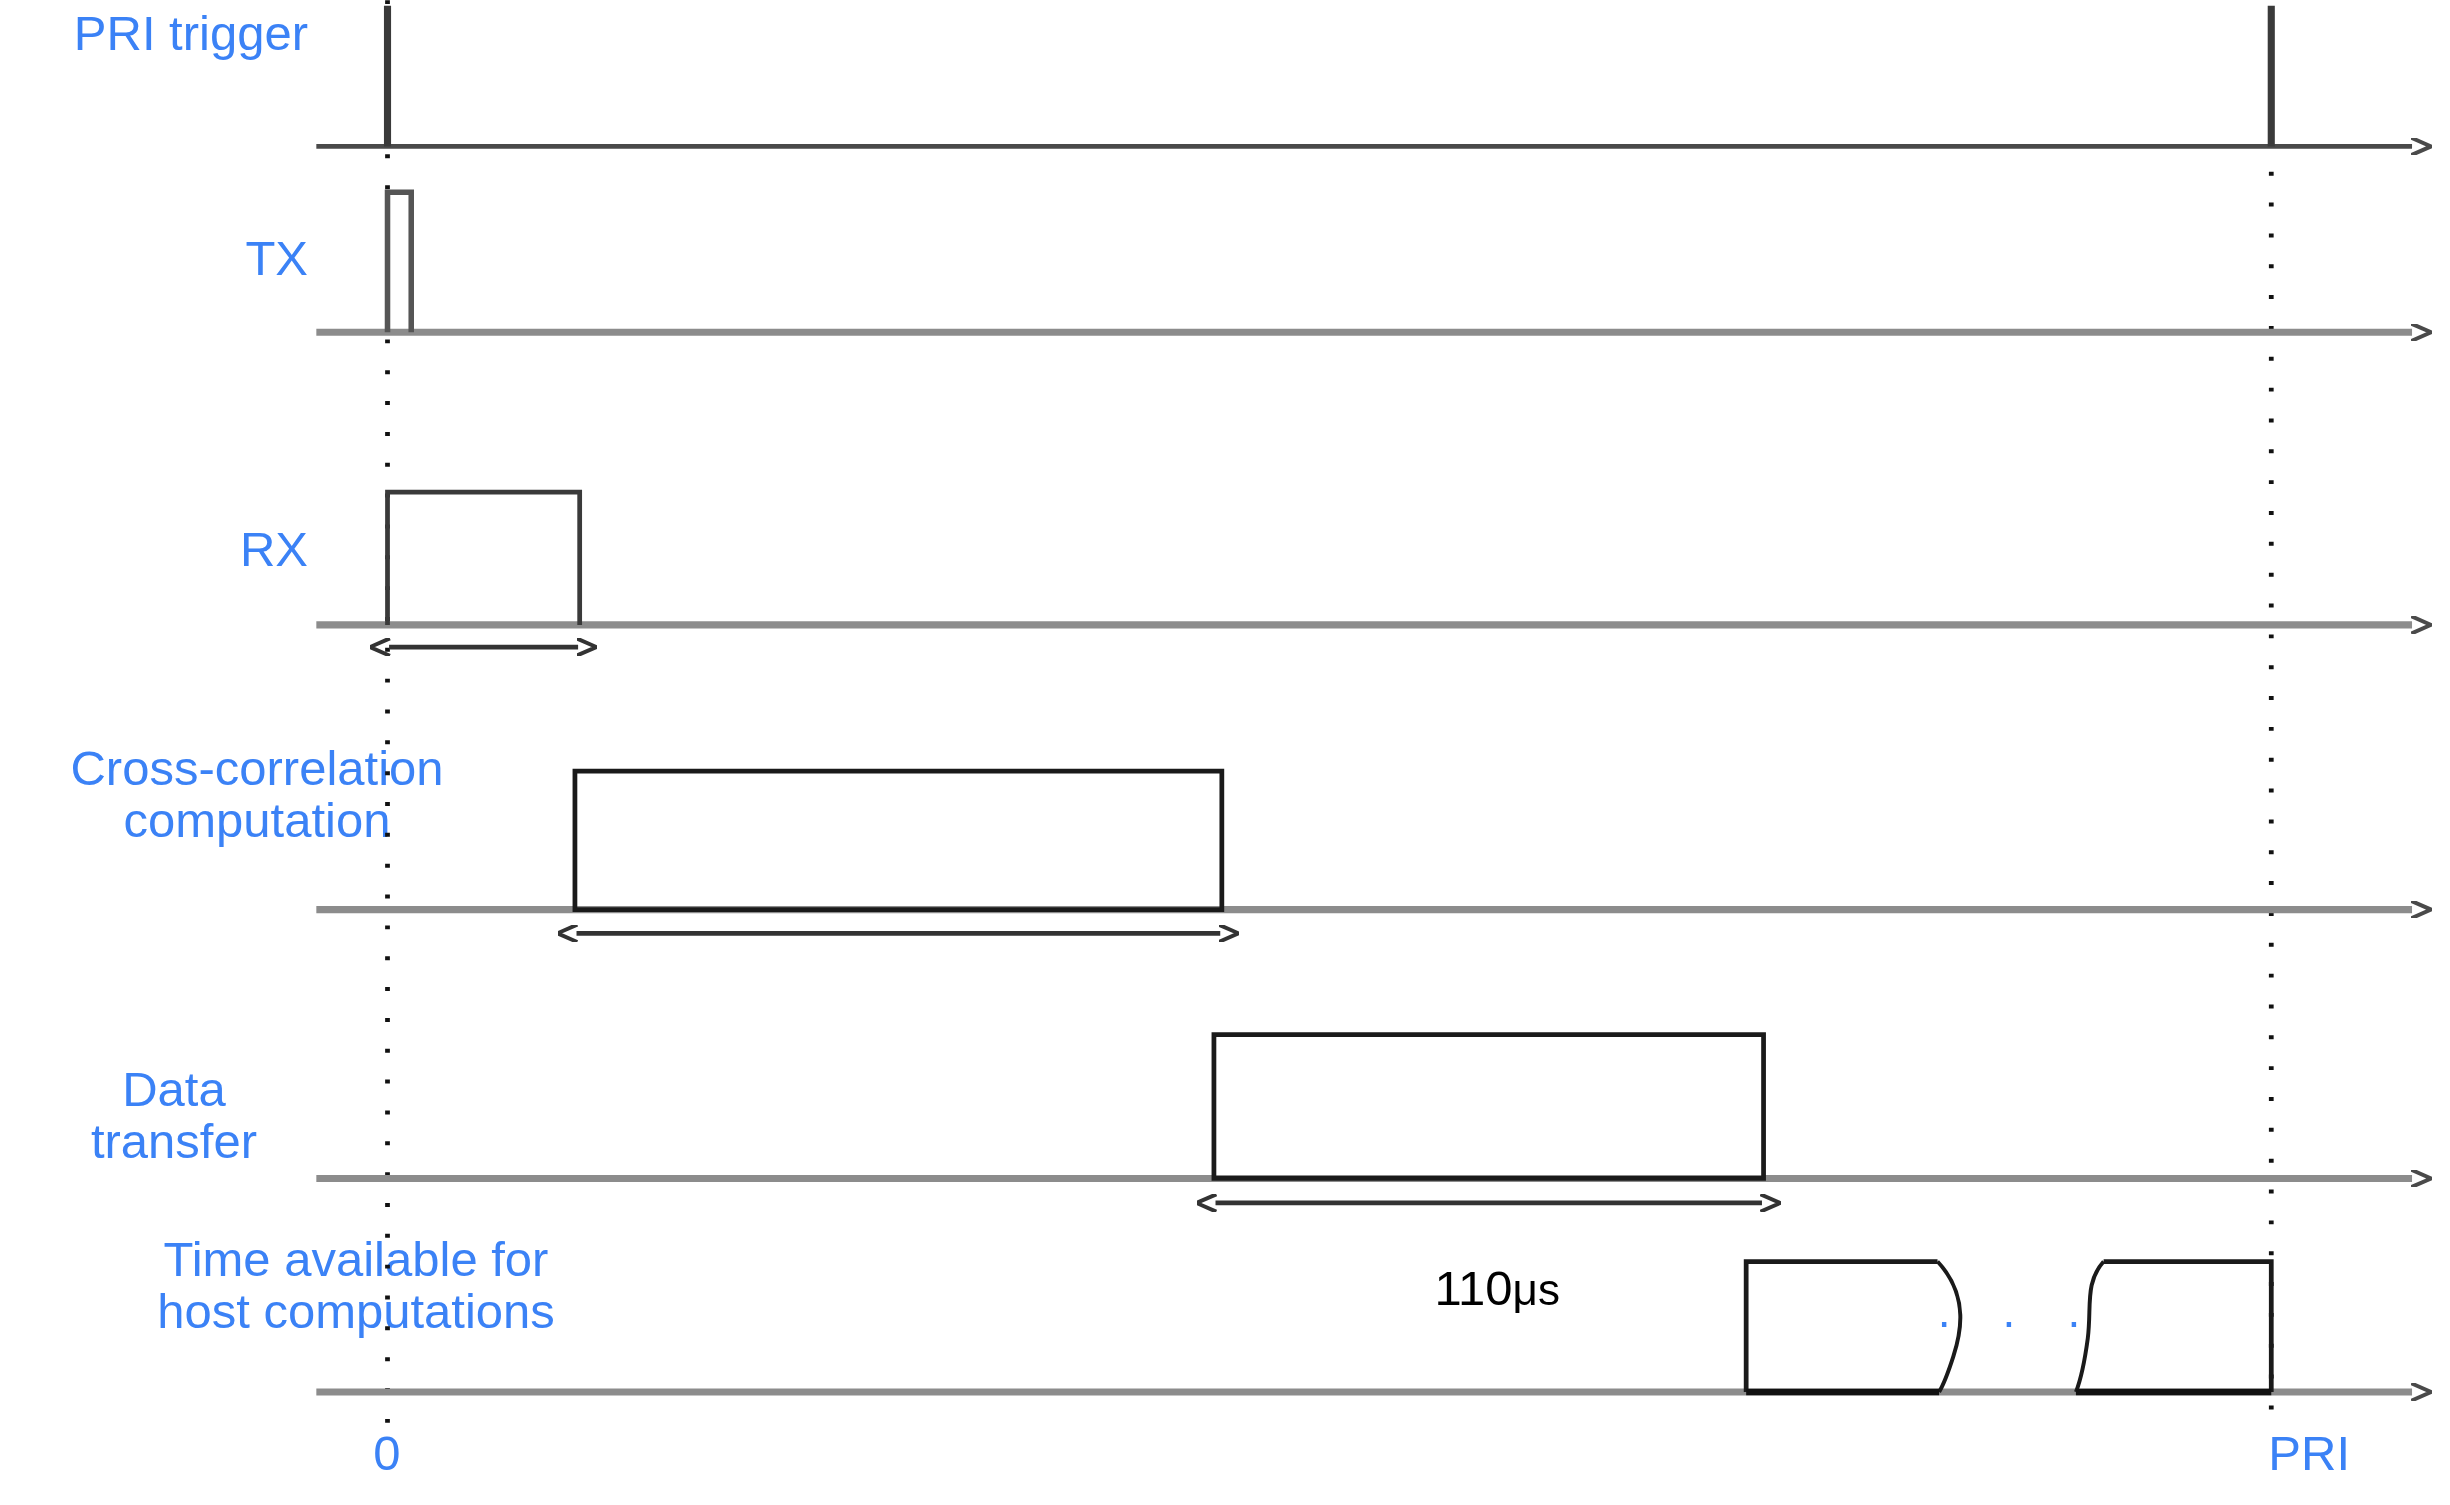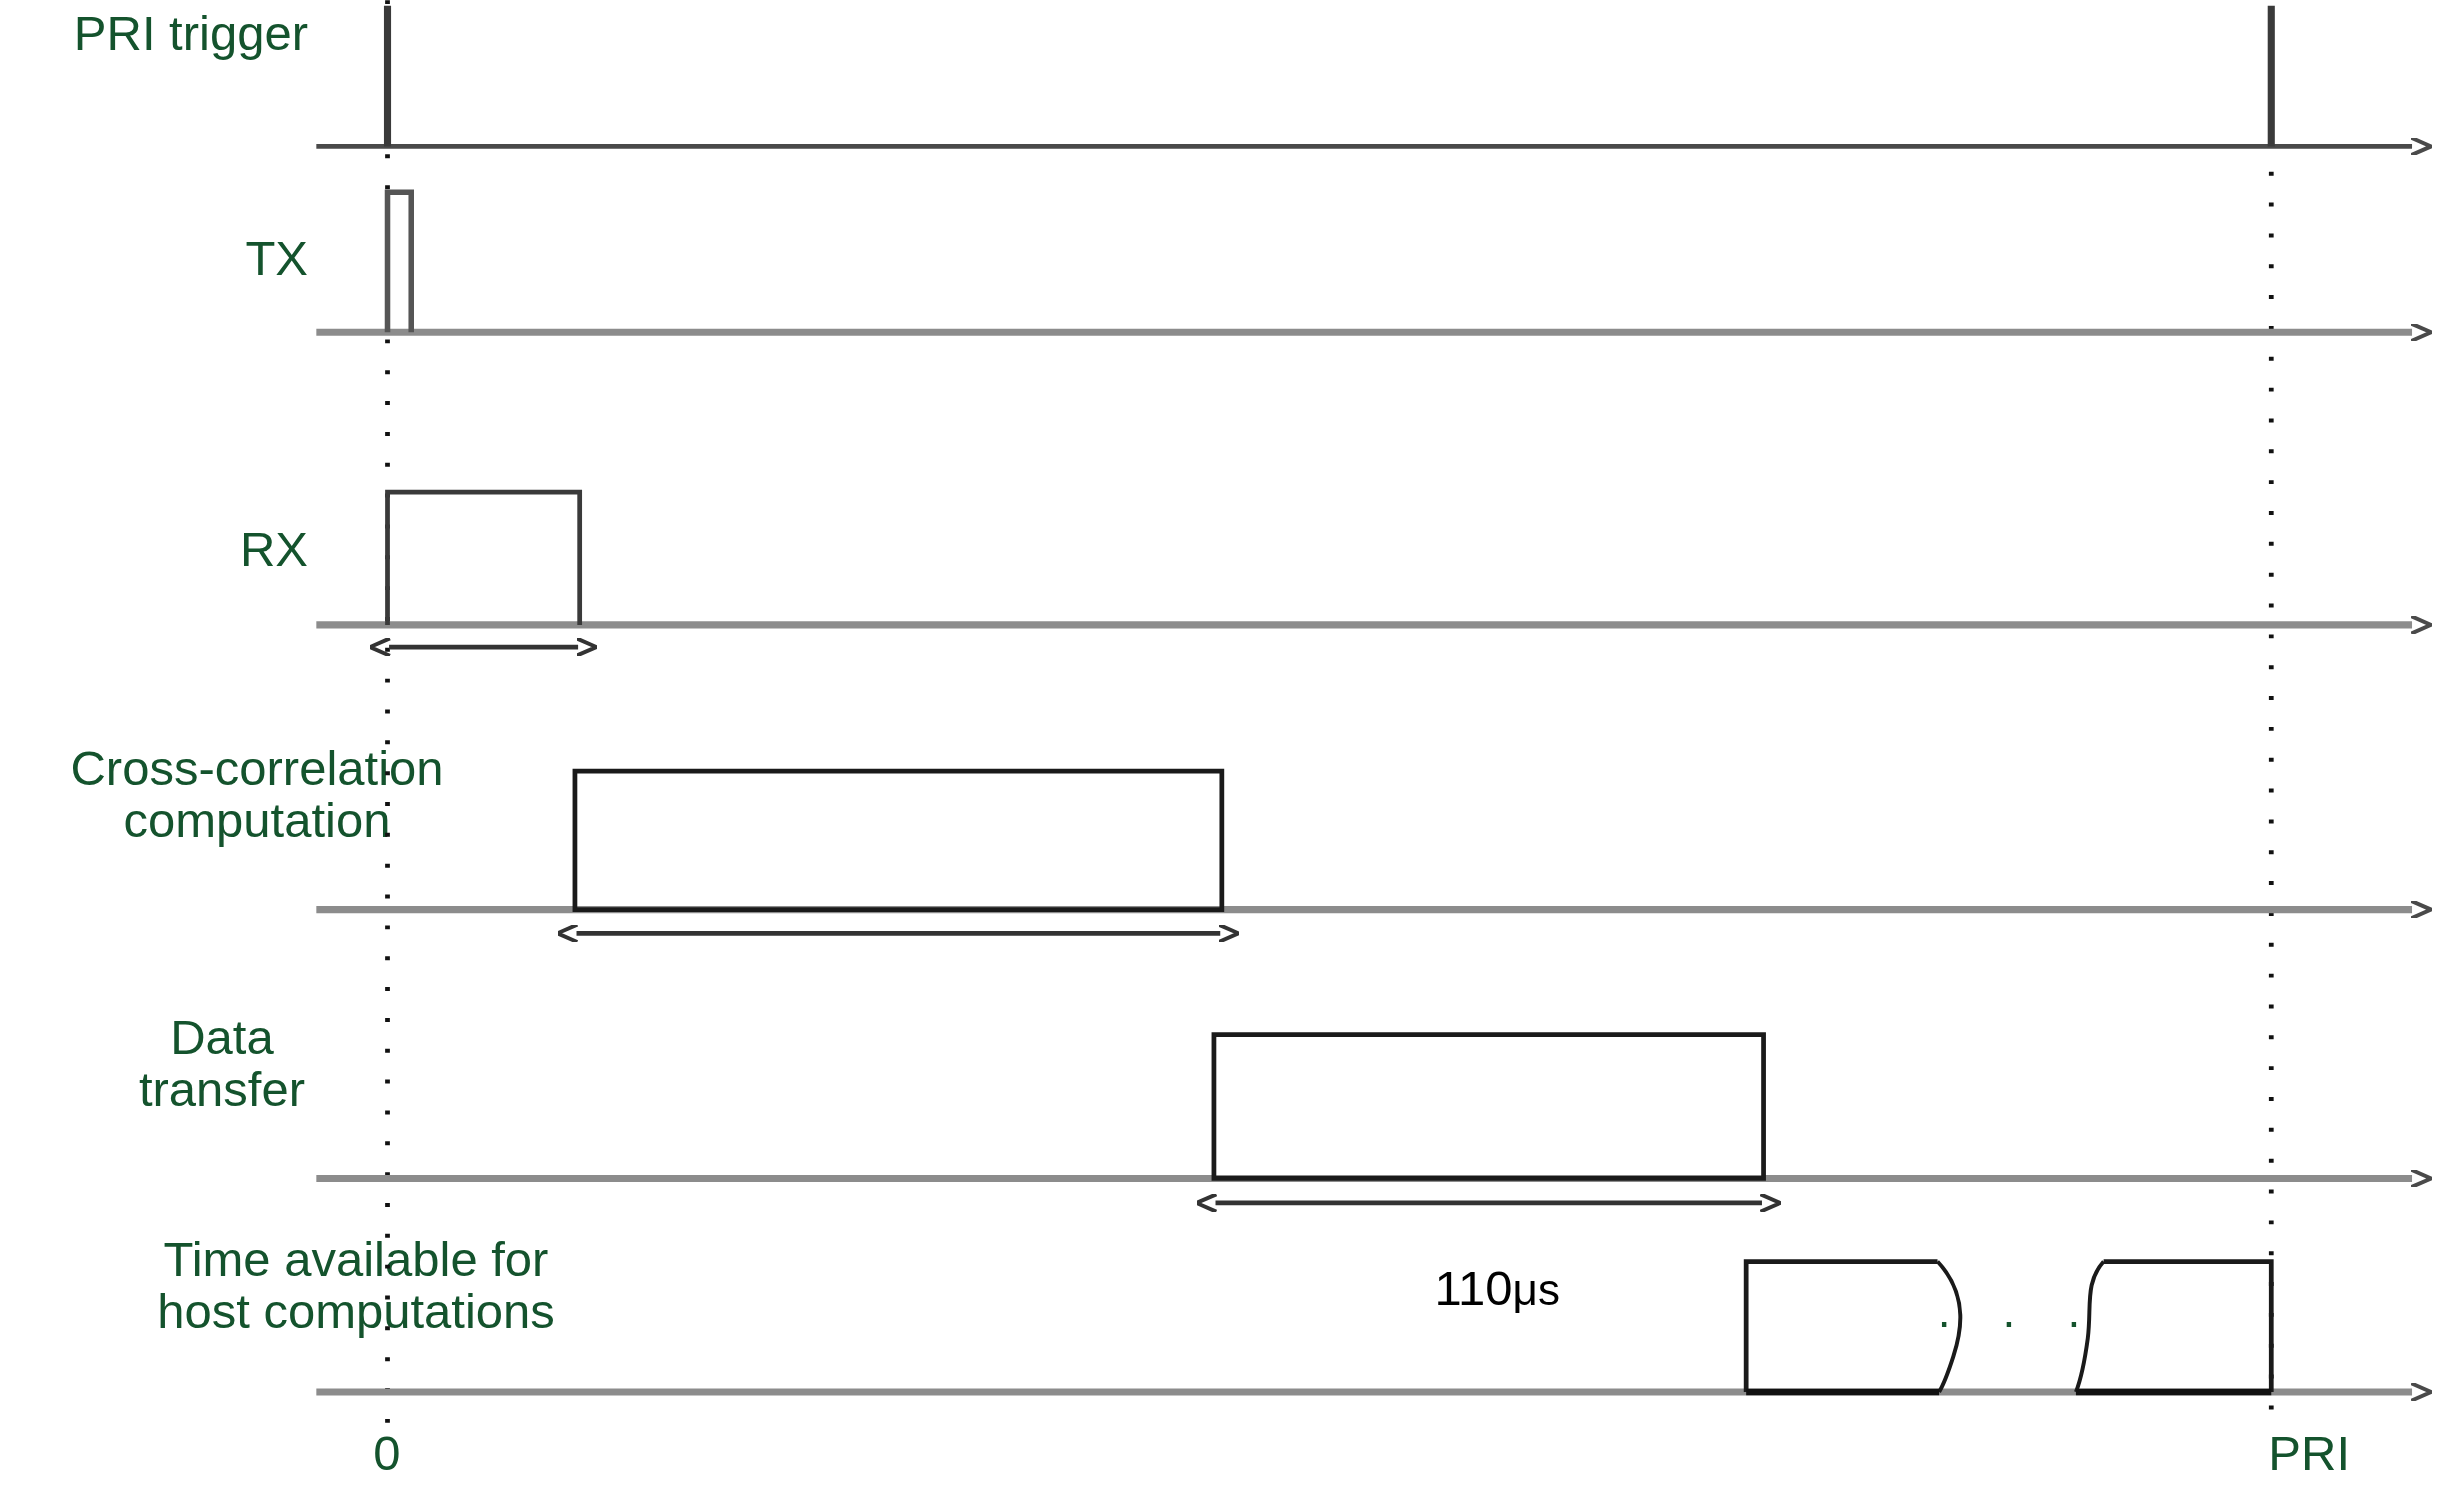--- a/index.html
+++ b/index.html
@@ -1,37 +1,37 @@
 <!DOCTYPE html>
 <html style="font-size:12.7px"><head>
 <meta charset="utf-8">
 <style>
   html,body{margin:0;padding:0;background:#fff;}
   #root{position:relative;width:2450px;height:1506px;background:#fff;
         font-family:"Liberation Sans",sans-serif;color:#000;overflow:hidden;}
-  .lbl{position:absolute;font-size:49px;line-height:1.06;color:#14532d;white-space:pre;}
+  .lbl{position:absolute;font-size:49px;line-height:1.06;color:#3b82f6;white-space:pre;}
   .lbl.r{text-align:right;}
   .lbl.c{text-align:center;}
   svg{position:absolute;left:0;top:0;}
 </style>
 </head>
 <body>
 
 <div id="root">
 
   <div class="lbl r" style="left:0px;top:8px;width:308px;">PRI trigger</div>
 
   <div class="lbl r" style="left:0px;top:524px;width:308px;">RX</div>
 
   <div class="lbl r" style="left:0px;top:233px;width:308px;">TX</div>
 
   <div class="lbl c" style="left:0px;top:743px;width:514px;">Cross-correlation
 computation</div>
 
-  <div class="lbl c" style="left:0px;top:1012px;width:348px;margin-left:48px;">Data
+  <div class="lbl c" style="left:0px;top:1064px;width:348px;">Data
 transfer</div>
 
   <div class="lbl c" style="left:0px;top:1234px;width:712px;">Time available for
 host computations</div>
 
 
 
 
   <div style="position:absolute;left:1380px;top:1204px;font-size:49px;white-space:pre;">
     <span>110</span><span style="font-size:44px;">μs</span>

